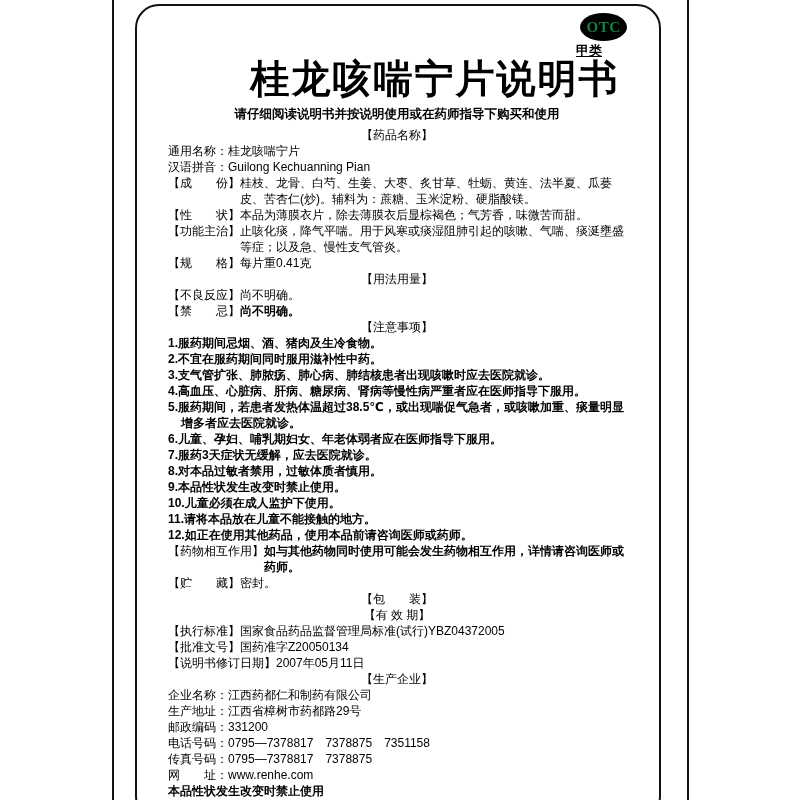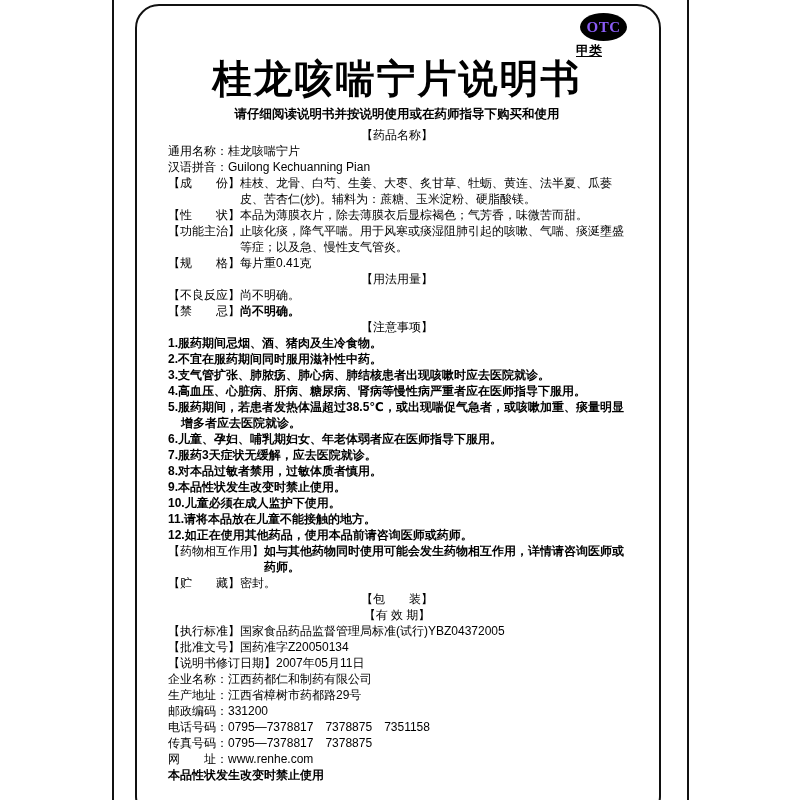--- a/index.html
+++ b/index.html
@@ -5,26 +5,26 @@
   html,body{margin:0;padding:0;background:#fff;}
   .page{position:relative;width:800px;height:800px;background:#ffffff;overflow:hidden;
         font-family:"Liberation Sans","DejaVu Sans",sans-serif;color:#000;}
   .rule{position:absolute;top:0;width:2px;height:800px;background:#111;}
   .rule-left{left:112px;}
   .rule-right{left:687px;}
   .inner-box{position:absolute;left:135px;top:4px;width:522px;height:812px;
              border:2px solid #111;border-radius:24px;background:transparent;}
   .otc-badge{position:absolute;left:580px;top:13px;width:47px;height:28px;background:#000;
              border-radius:50%;display:flex;align-items:center;justify-content:center;}
-  .otc-badge span{color:#8b5cf6;font-family:"Liberation Serif","DejaVu Serif",serif;
+  .otc-badge span{color:#15803d;font-family:"Liberation Serif","DejaVu Serif",serif;
                   font-weight:bold;font-size:15px;letter-spacing:0.5px;}
   .otc-class{position:absolute;left:576px;top:42px;width:56px;text-align:left;
              font-weight:bold;font-size:13px;text-decoration:underline;}
   .doc-title{position:absolute;left:135px;top:52px;width:524px;text-align:center;
-             font-size:39px;font-weight:bold;letter-spacing:2px;white-space:nowrap;}
+             font-size:39px;font-weight:bold;letter-spacing:2px;white-space:nowrap;padding-left:38px;}
   .doc-subtitle{position:absolute;left:135px;top:106px;width:524px;text-align:center;
                 font-size:12.5px;font-weight:bold;white-space:nowrap;}
   .content{position:absolute;left:168px;top:127px;width:458px;
            font-size:12px;line-height:16px;}
   .line{display:flex;align-items:flex-start;justify-content:center;}
   .lbl{flex:none;white-space:pre;}
   .txt{flex:1 1 auto;white-space:pre-wrap;word-break:break-all;}
   .t-note .txt{padding-left:13px;text-indent:-13px;}
   .line.bold .txt{font-weight:bold;}
 </style>
@@ -187,20 +187,24 @@
       <div class="line t-labeled">
         <span class="lbl">【批准文号】</span>
         <span class="txt">国药准字Z20050134</span>
       </div>
 
       <div class="line t-labeled">
         <span class="lbl">【说明书修订日期】</span>
         <span class="txt">2007年05月11日</span>
       </div>
 
+      <div class="line t-label-only">
+        <span class="lbl">【生产企业】</span>
+
+      </div>
 
       <div class="line t-plain">
 
         <span class="txt">企业名称：江西药都仁和制药有限公司</span>
       </div>
 
       <div class="line t-plain">
 
         <span class="txt">生产地址：江西省樟树市药都路29号</span>
       </div>

